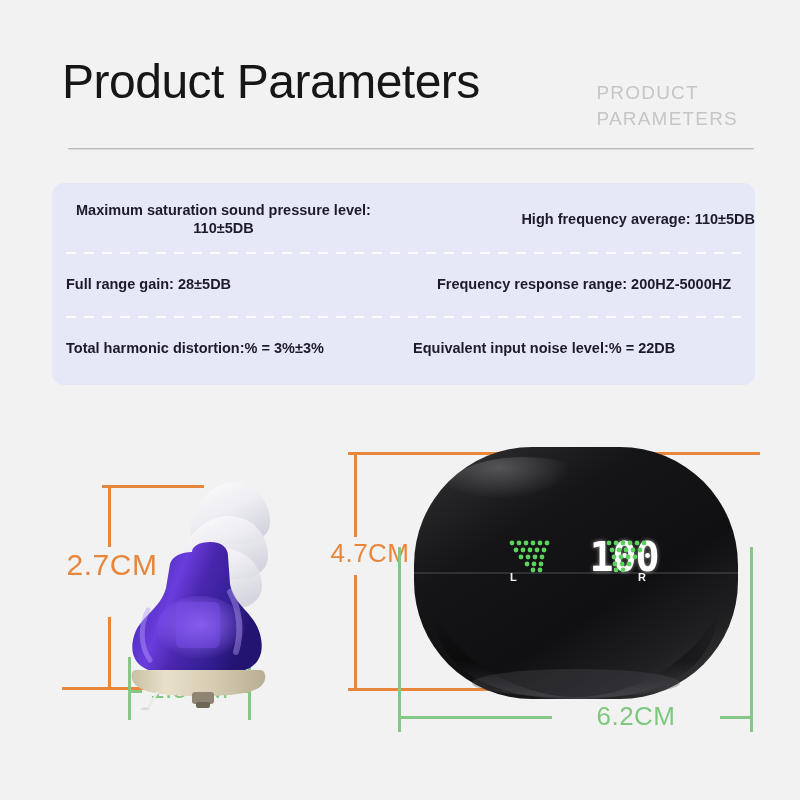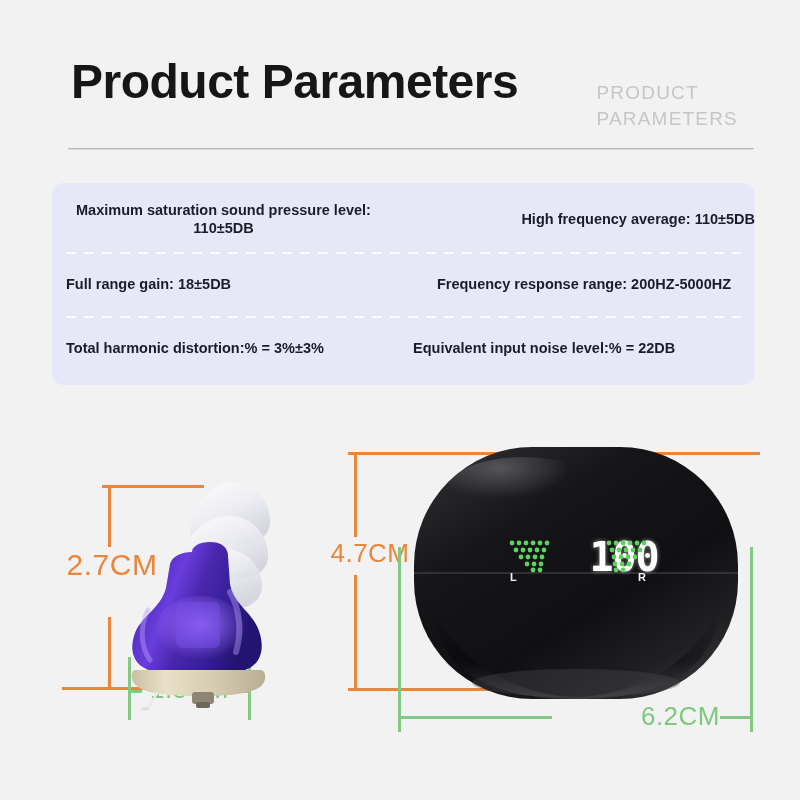--- a/index.html
+++ b/index.html
@@ -9,24 +9,23 @@
     font-family:"Liberation Sans", sans-serif;
     overflow:hidden;
     position:relative;
   }
   #page{position:absolute;inset:0;background:#f2f2f2;}
 
   
   .header{position:absolute;left:0;top:0;width:800px;height:160px;}
   .title{
     position:absolute;left:62px;top:58px;
-    font-size:48px;font-weight:700;color:#161616;
+    font-size:48px;font-weight:400;color:#161616;
     letter-spacing:-0.5px;line-height:1;
     white-space:nowrap;
-    margin-left:9px;
   }
   .subtitle{
     position:absolute;right:62px;top:80px;
     text-align:left;color:#c6c6c6;
     font-size:19px;letter-spacing:1.2px;line-height:1.35;
     font-weight:400;
   }
   .subtitle span{display:block;}
   .hrule{
     position:absolute;left:68px;top:148px;width:686px;height:2px;
@@ -107,21 +106,21 @@
     text-align:center;color:#e8873b;font-size:26px;font-weight:400;
     letter-spacing:0.5px;
   }
 
   .case-gv-left{left:68px;top:127px;width:3px;height:185px;}
   .case-gv-right{left:420px;top:127px;width:3px;height:185px;}
   .case-gh-left{left:68px;top:296px;width:154px;height:3px;}
   .case-gh-right{left:390px;top:296px;width:33px;height:3px;}
   .case-dim-h{
     position:absolute;left:222px;top:281px;width:168px;
-    text-align:right;color:#7dc87d;font-size:26px;font-weight:400;
+    text-align:center;color:#7dc87d;font-size:26px;font-weight:400;
     letter-spacing:0.5px;
   }
 
   .case-art{position:absolute;left:82px;top:25px;width:328px;height:262px;}
 
   
   .led{
     position:absolute;left:178px;top:115px;width:140px;height:60px;
     display:flex;align-items:flex-start;justify-content:center;
   }
@@ -157,21 +156,21 @@
   </div>
 
   <div class="spec-panel">
 
     <div class="spec-row">
       <div class="spec-cell left c-r1l">Maximum saturation sound pressure level: 110±5DB</div>
       <div class="spec-cell right c-r1r">High frequency average: 110±5DB</div>
     </div>
 
     <div class="spec-row">
-      <div class="spec-cell left c-r2l">Full range gain: 18±5DB</div>
+      <div class="spec-cell left c-r2l">Full range gain: 28±5DB</div>
       <div class="spec-cell right c-r2r">Frequency response range: 200HZ-5000HZ</div>
     </div>
 
     <div class="spec-row">
       <div class="spec-cell left c-r3l">Total harmonic distortion:% = 3%±3%</div>
       <div class="spec-cell right c-r3r">Equivalent input noise level:% = 22DB</div>
     </div>
 
   </div>
 

